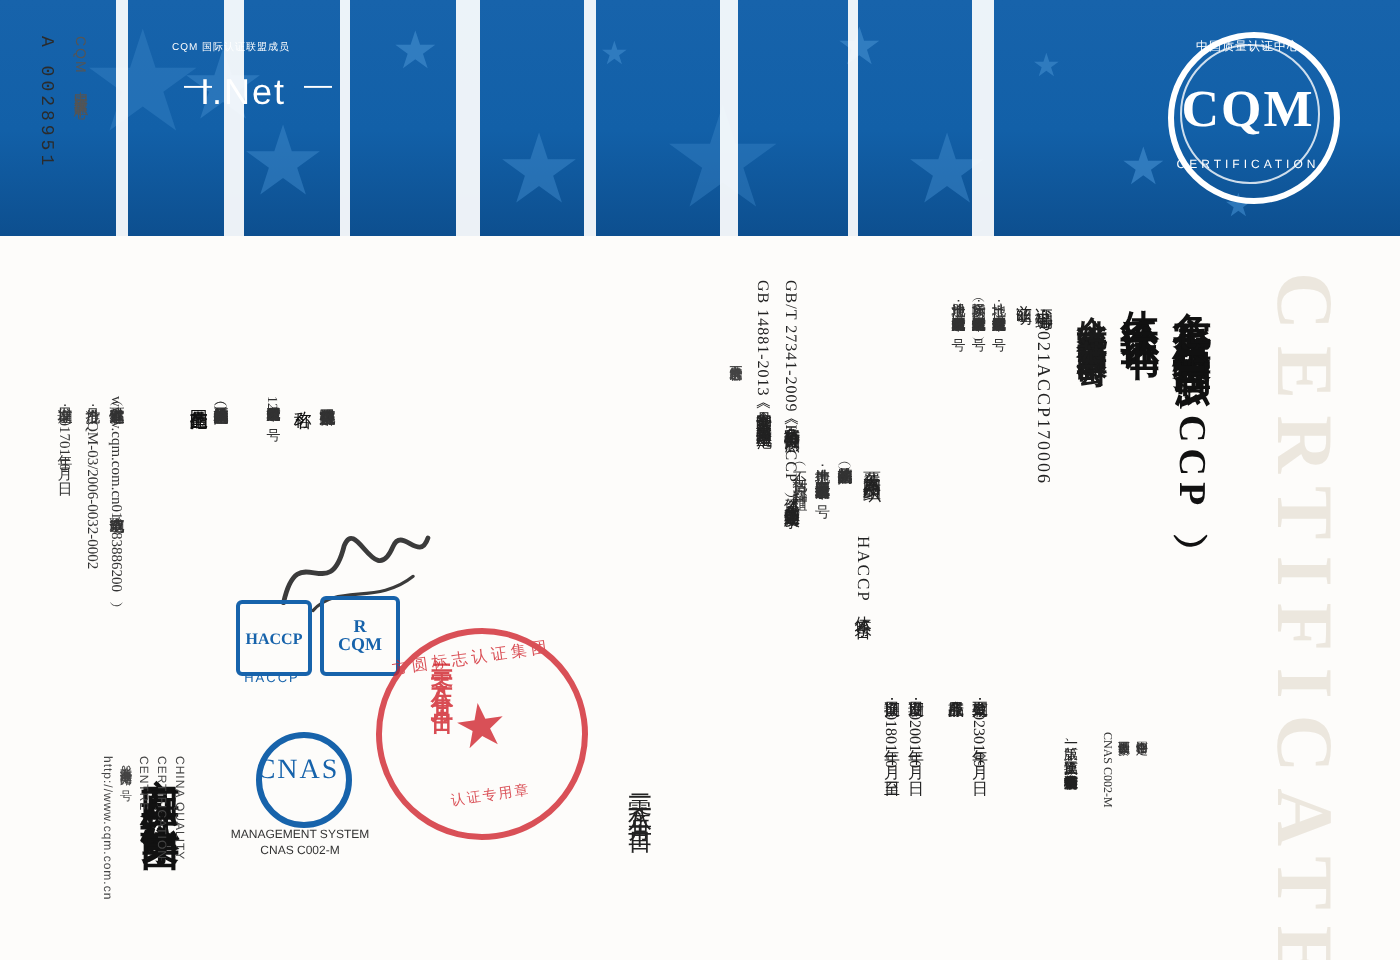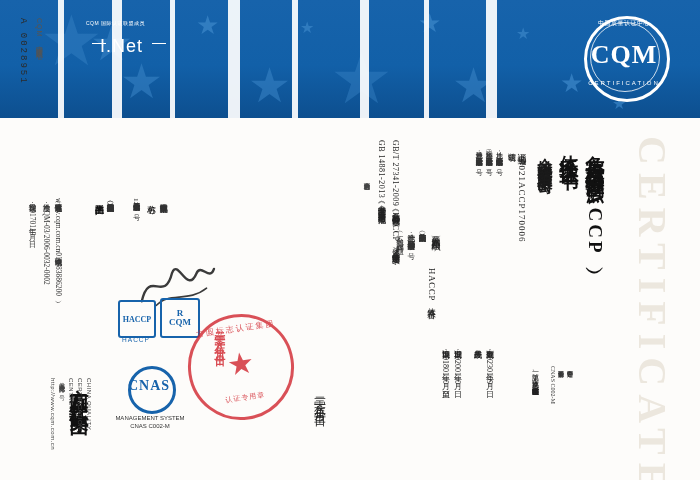--- a/index.html
+++ b/index.html
@@ -202,21 +202,21 @@
   }
   .cnas-logo{
     position:absolute;left:92px;top:168px;width:62px;height:48px;
   }
   .cnas-logo .circ{
     position:absolute;left:10px;top:0;width:42px;height:42px;border-radius:50%;
     border:3px solid #1763ab;
   }
   .cnas-logo .word{
     position:absolute;left:0;top:12px;width:62px;text-align:center;
-    color:#1763ab;font-weight:bold;font-size:14px;
+    color:#1763ab;font-weight:normal;font-size:14px;
     font-family:"Liberation Serif", serif;letter-spacing:1px;
   }
   .cnas-sub{
     position:absolute;left:74px;top:216px;width:100px;text-align:center;
     font-size:6px;color:#333;line-height:1.4;
   }
   .cnas-right{
     position:absolute;right:126px;top:248px;font-size:6px;color:#333;height:80px;
   }
   

